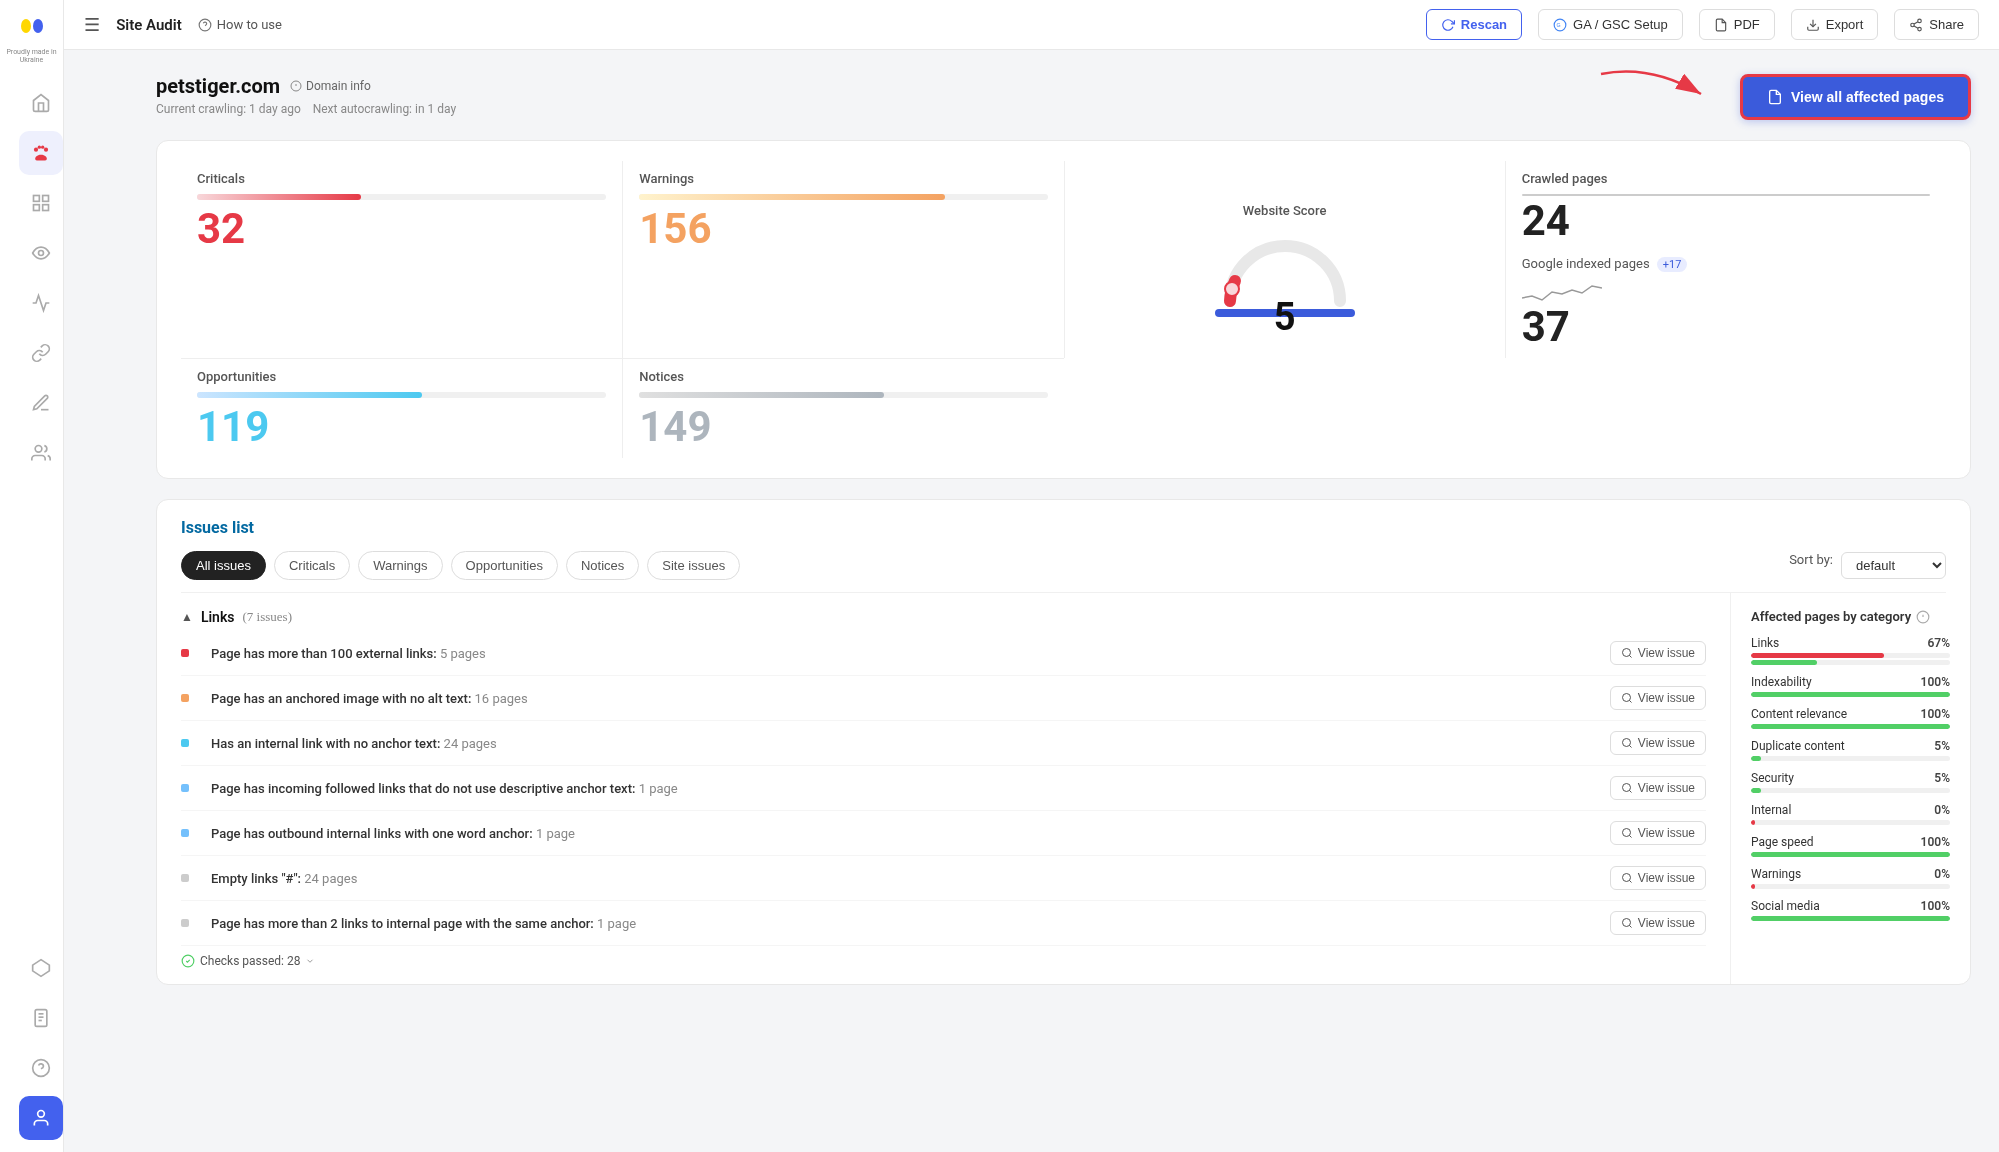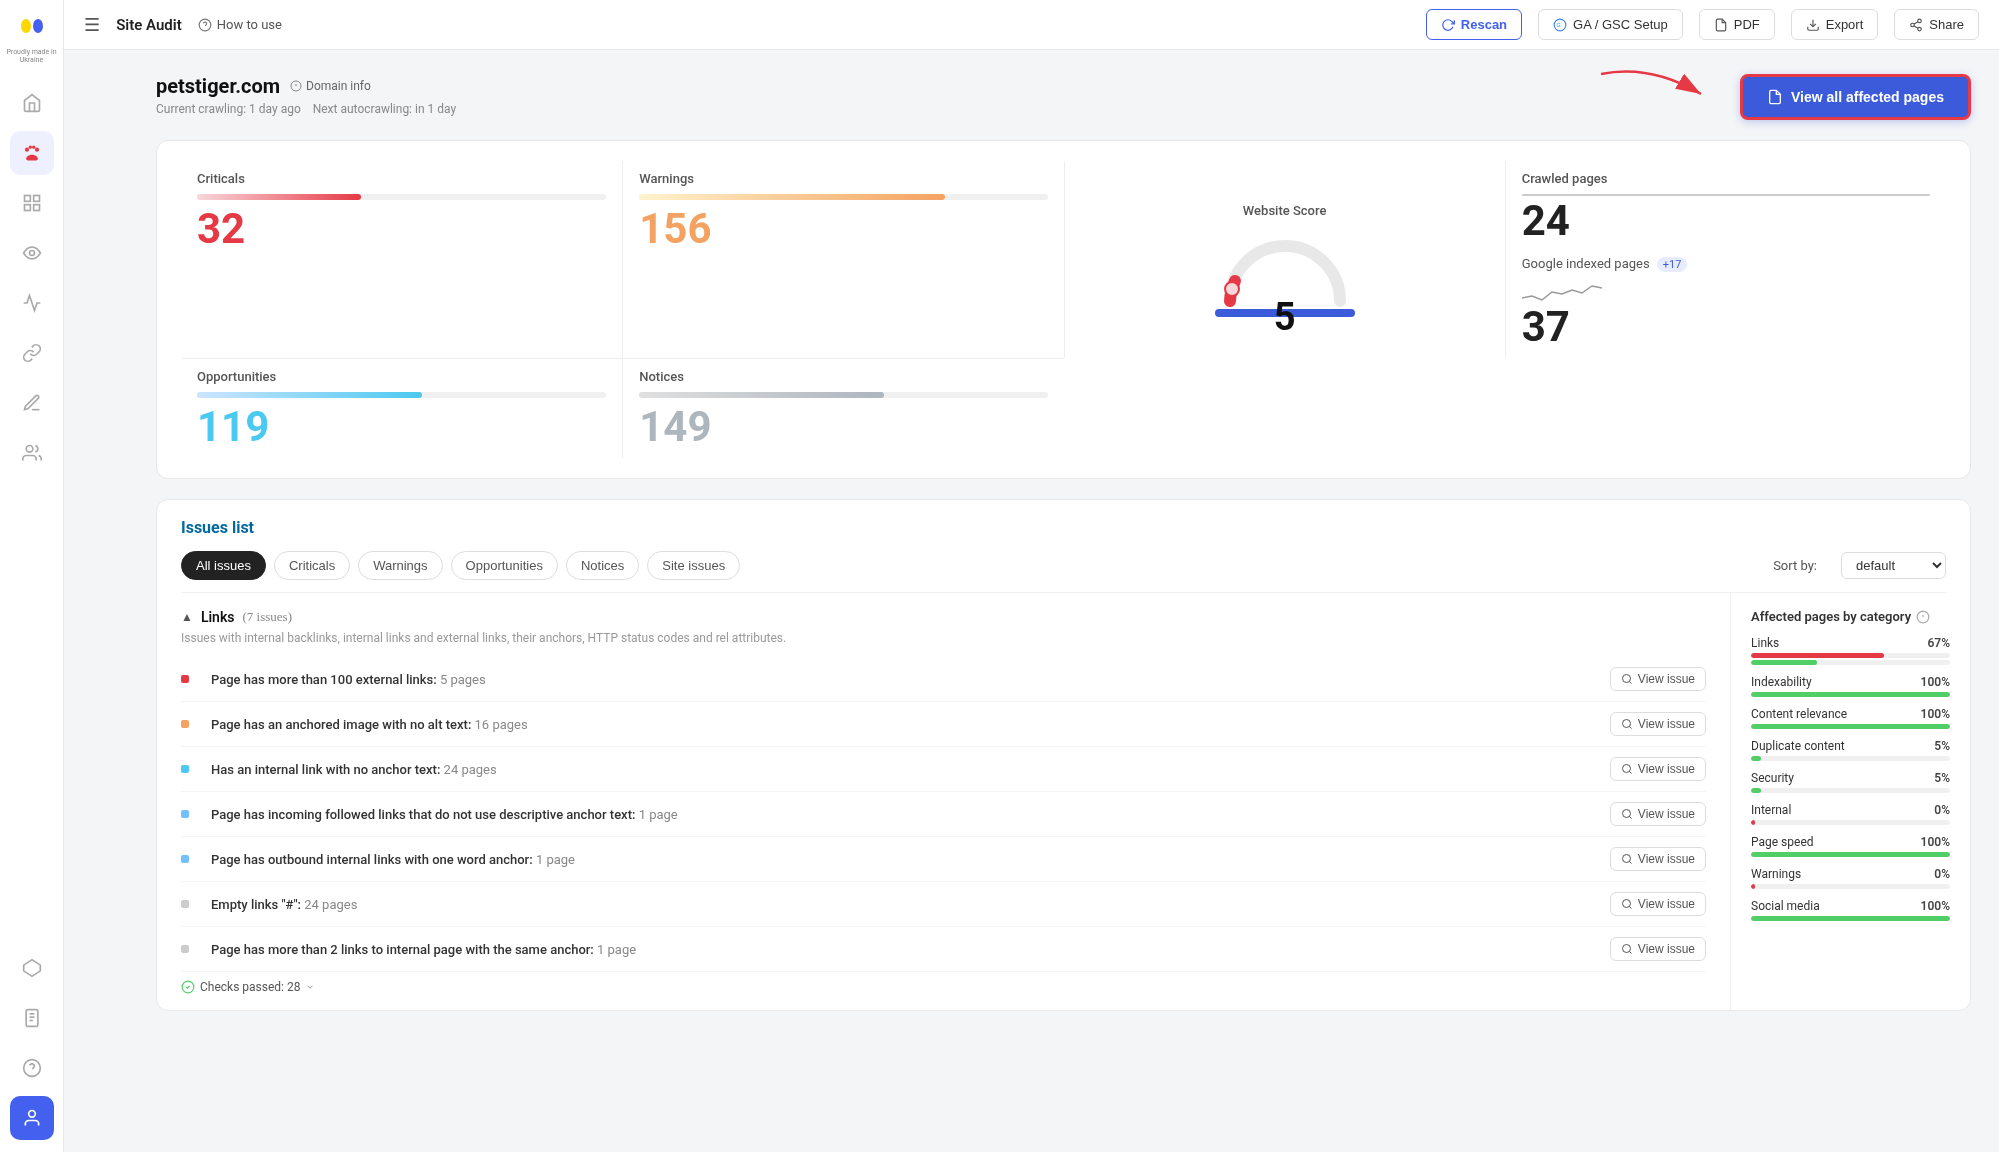--- a/index.html
+++ b/index.html
@@ -5,21 +5,21 @@
     * { box-sizing: border-box; margin: 0; padding: 0; }
     body { font-family: -apple-system, BlinkMacSystemFont, 'Segoe UI', Roboto, sans-serif; background: #f4f5f7; display: flex; height: 100vh; overflow: hidden; }
 
     
     .sidebar {
       width: 64px;
       background: #fff;
       border-right: 1px solid #e8e8e8;
       display: flex;
       flex-direction: column;
-      align-items: center;
+      align-items: flex-end;
       padding: 12px 0;
       gap: 6px;
       flex-shrink: 0;
       z-index: 10;
     }
     .sidebar-logo {
       display: flex;
       flex-direction: column;
       align-items: center;
       margin-bottom: 10px;
@@ -275,22 +275,22 @@
       color: #555;
     }
     .filter-tab.active {
       background: #222;
       color: #fff;
       border-color: #222;
     }
     .sort-area {
       margin-left: auto;
       display: flex;
-      align-items: center;
-      gap: 24px;
+      align-items: flex-start;
+      gap: 8px;
       font-size: 13px;
       color: #555;
     }
     .sort-select {
       border: 1px solid #ddd;
       border-radius: 6px;
       padding: 4px 10px;
       font-size: 13px;
       color: #333;
       background: #fff;
@@ -711,21 +711,20 @@
 
     <div class="issues-body">
 
       <div class="issues-list-panel">
 
         <div class="category-group-header">
           <span class="arrow">▲</span>
           <span class="category-name">Links</span>
           <span class="category-count">(7 issues)</span>
         </div>
-        <div class="category-desc">Issues with internal backlinks, internal links and external links, their anchors, HTTP status codes and rel attributes.</div>
 
         <div class="issue-row">
           <div class="issue-dot" style="background:#e63946;"></div>
           <div class="issue-text"><strong>Page has more than 100 external links:</strong> <span class="issue-pages">5 pages</span></div>
           <button class="view-issue-btn">
             <svg width="12" height="12" fill="none" stroke="#555" stroke-width="2" viewBox="0 0 24 24">
                 <circle cx="11" cy="11" r="8"></circle>
                 <line x1="21" y1="21" x2="16.65" y2="16.65"></line>
               </svg>
             View issue

